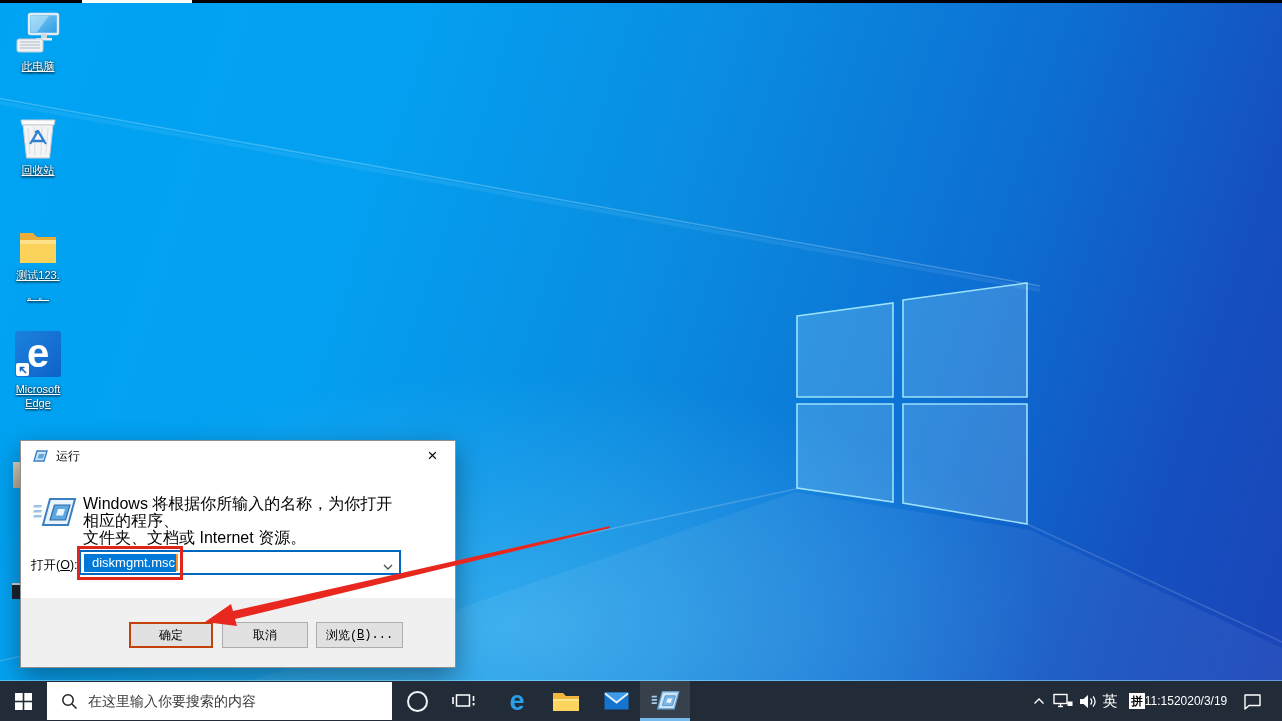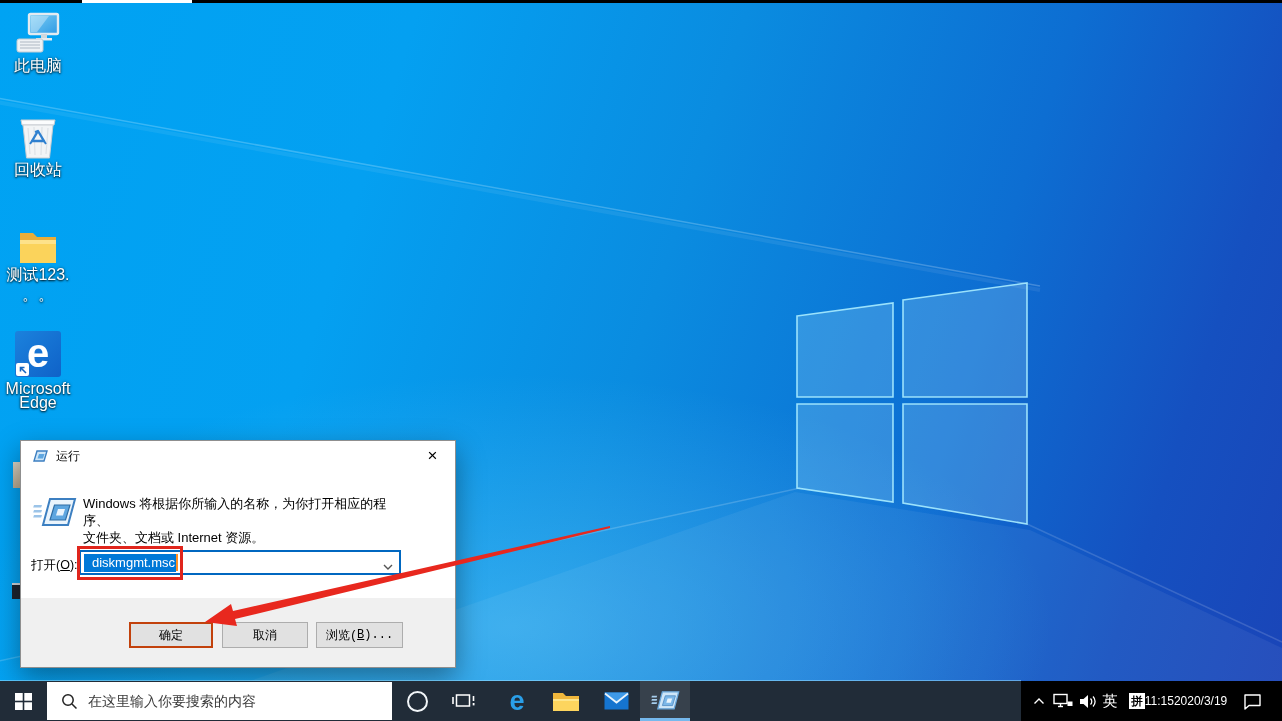--- a/index.html
+++ b/index.html
@@ -16,22 +16,23 @@
       linear-gradient(108deg,#00a3f3 0%,#04a0f1 28%,#0a8ce0 50%,#0d6ed2 72%,#1550c0 88%,#1a45b8 100%);
   }
   .desktop svg{position:absolute;left:0;top:0;}
   
   .top-strip{position:absolute;left:0;top:0;width:1282px;height:3px;background:#000;z-index:11;}
   .top-strip .seg{position:absolute;top:0;height:3px;background:#fff;}
   
   .dicon{position:absolute;width:76px;text-align:center;z-index:1;cursor:default;}
   .dicon .art{display:flex;justify-content:center;}
   .dicon .lbl{
-    margin-top:3px;font-size:16px;line-height:14px;color:#fff;
+    margin-top:3px;font-size:11px;line-height:14px;color:#fff;
     text-shadow:0 1px 2px rgba(0,0,0,.85),0 0 3px rgba(0,0,0,.5);
+    text-decoration:underline;
   }
   .edge-tile{
     width:46px;height:46px;background:linear-gradient(135deg,#1b82dd,#0f62c8);
     border-radius:3px;position:relative;display:flex;align-items:center;justify-content:center;
   }
   .edge-tile .e{color:#fff;font-size:40px;font-weight:bold;line-height:40px;margin-top:-3px;}
   .shortcut-badge{
     position:absolute;left:1px;bottom:1px;width:13px;height:13px;background:#fff;
     border-radius:2px;display:flex;align-items:center;justify-content:center;
   }
@@ -43,21 +44,21 @@
     box-shadow:0 10px 26px rgba(0,0,0,.38);font-size:12.5px;color:#000;
   }
   .rd-titlebar{position:absolute;left:0;top:0;right:0;height:30px;display:flex;align-items:center;}
   .rd-titleicon{margin-left:11px;display:flex;}
   .rd-title{margin-left:8px;font-size:12px;}
   .rd-close{
     position:absolute;right:0;top:0;width:45px;height:29px;display:flex;
     align-items:center;justify-content:center;font-size:17px;color:#000;cursor:pointer;
   }
   .rd-bodyicon{position:absolute;left:10px;top:55px;}
-  .rd-desc{position:absolute;left:62px;top:54px;width:310px;line-height:17px;font-size:13px;}
+  .rd-desc{position:absolute;left:62px;top:54px;width:310px;line-height:17px;font-size:16px;}
   .rd-openlabel{position:absolute;left:10px;top:116px;font-size:12.5px;}
   .rd-combo{
     position:absolute;left:58px;top:109px;width:322px;height:25px;box-sizing:border-box;
     background:#fff;border:2px solid #0067c0;display:flex;align-items:center;padding-left:3px;
   }
   .rd-combo .val{background:#0078d7;color:#fff;font-size:13px;padding:1px 1px 2px 8px;}
   .caret{display:inline-block;width:2px;height:17px;background:#ff9124;vertical-align:middle;}
   .rd-combo .chev{position:absolute;right:6px;top:7px;}
   .red-box{
     position:absolute;left:56px;top:105px;width:106px;height:34px;box-sizing:border-box;
@@ -68,21 +69,21 @@
     position:absolute;top:24px;height:26px;box-sizing:border-box;background:#e1e1e1;
     border:1px solid #adadad;font-size:12px;font-family:"Liberation Sans",sans-serif;
     display:flex;align-items:center;justify-content:center;cursor:pointer;color:#000;
   }
   .rd-btn.default{border:2px solid #c2410c;}
   .u{text-decoration:underline;}
   
   .anno{position:absolute;left:0;top:0;z-index:9;pointer-events:none;}
   
   .taskbar{
-    position:absolute;left:0;top:681px;width:1021px;height:40px;background:#212c38;z-index:10;
+    position:absolute;left:0;top:681px;width:1282px;height:40px;background:#212c38;z-index:10;
   }
   .taskbar::before{content:"";position:absolute;left:0;top:-1px;width:100%;height:1px;background:rgba(150,220,255,.55);}
   .tb-btn{position:absolute;top:0;height:40px;display:flex;align-items:center;justify-content:center;cursor:pointer;}
   .tb-btn.active{background:rgba(255,255,255,.10);}
   .tb-btn.active::after{content:"";position:absolute;left:0;bottom:0;width:100%;height:3px;background:#76b9ed;}
   .search-box{
     position:absolute;left:47px;top:1px;width:345px;height:38px;background:#fff;
     display:flex;align-items:center;z-index:1;
   }
   .search-box input{

